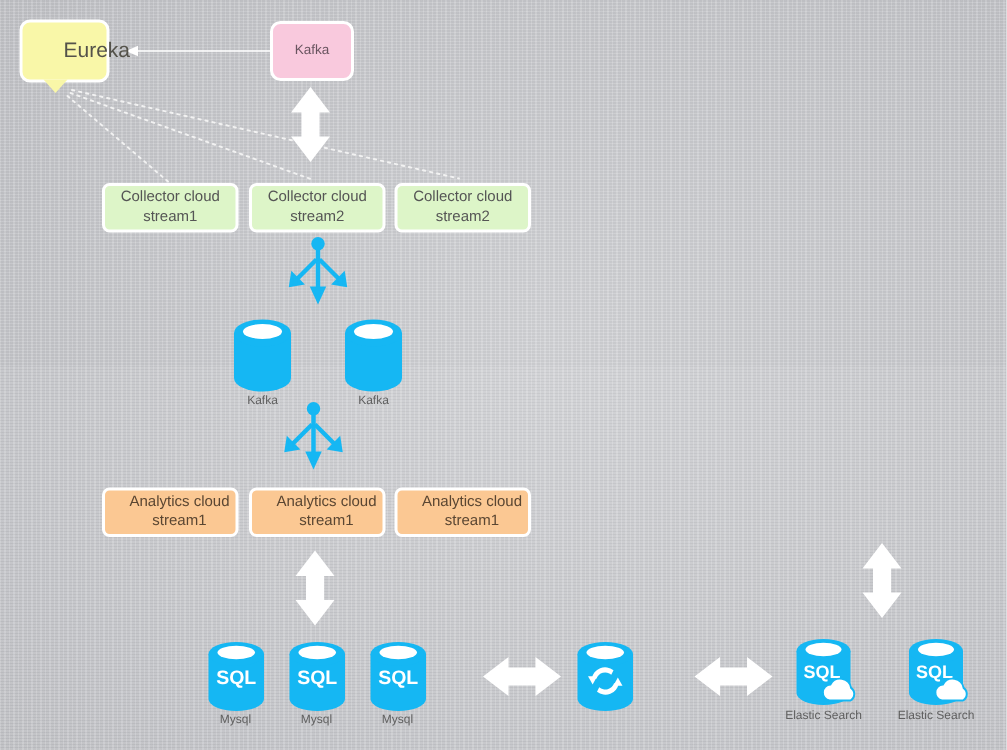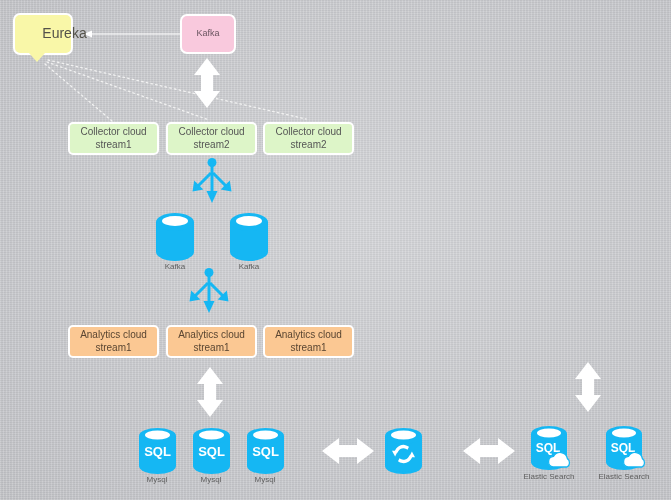--- a/index.html
+++ b/index.html
@@ -66,20 +66,21 @@
     color: #6a5560;
     font-size: 9px;
   }
   .node-collector {
     background: #ddf5c8;
     color: #555;
   }
   .node-analytics {
     background: #fbc893;
     color: #5a4632;
+    justify-content: flex-end;
   }
   .node-display {
     background: #74b3fb;
     border: 2px solid #ffffff;
     border-radius: 7px;
     color: #ffffff;
     font-size: 9px;
     font-weight: bold;
     letter-spacing: 0.3px;
   }

